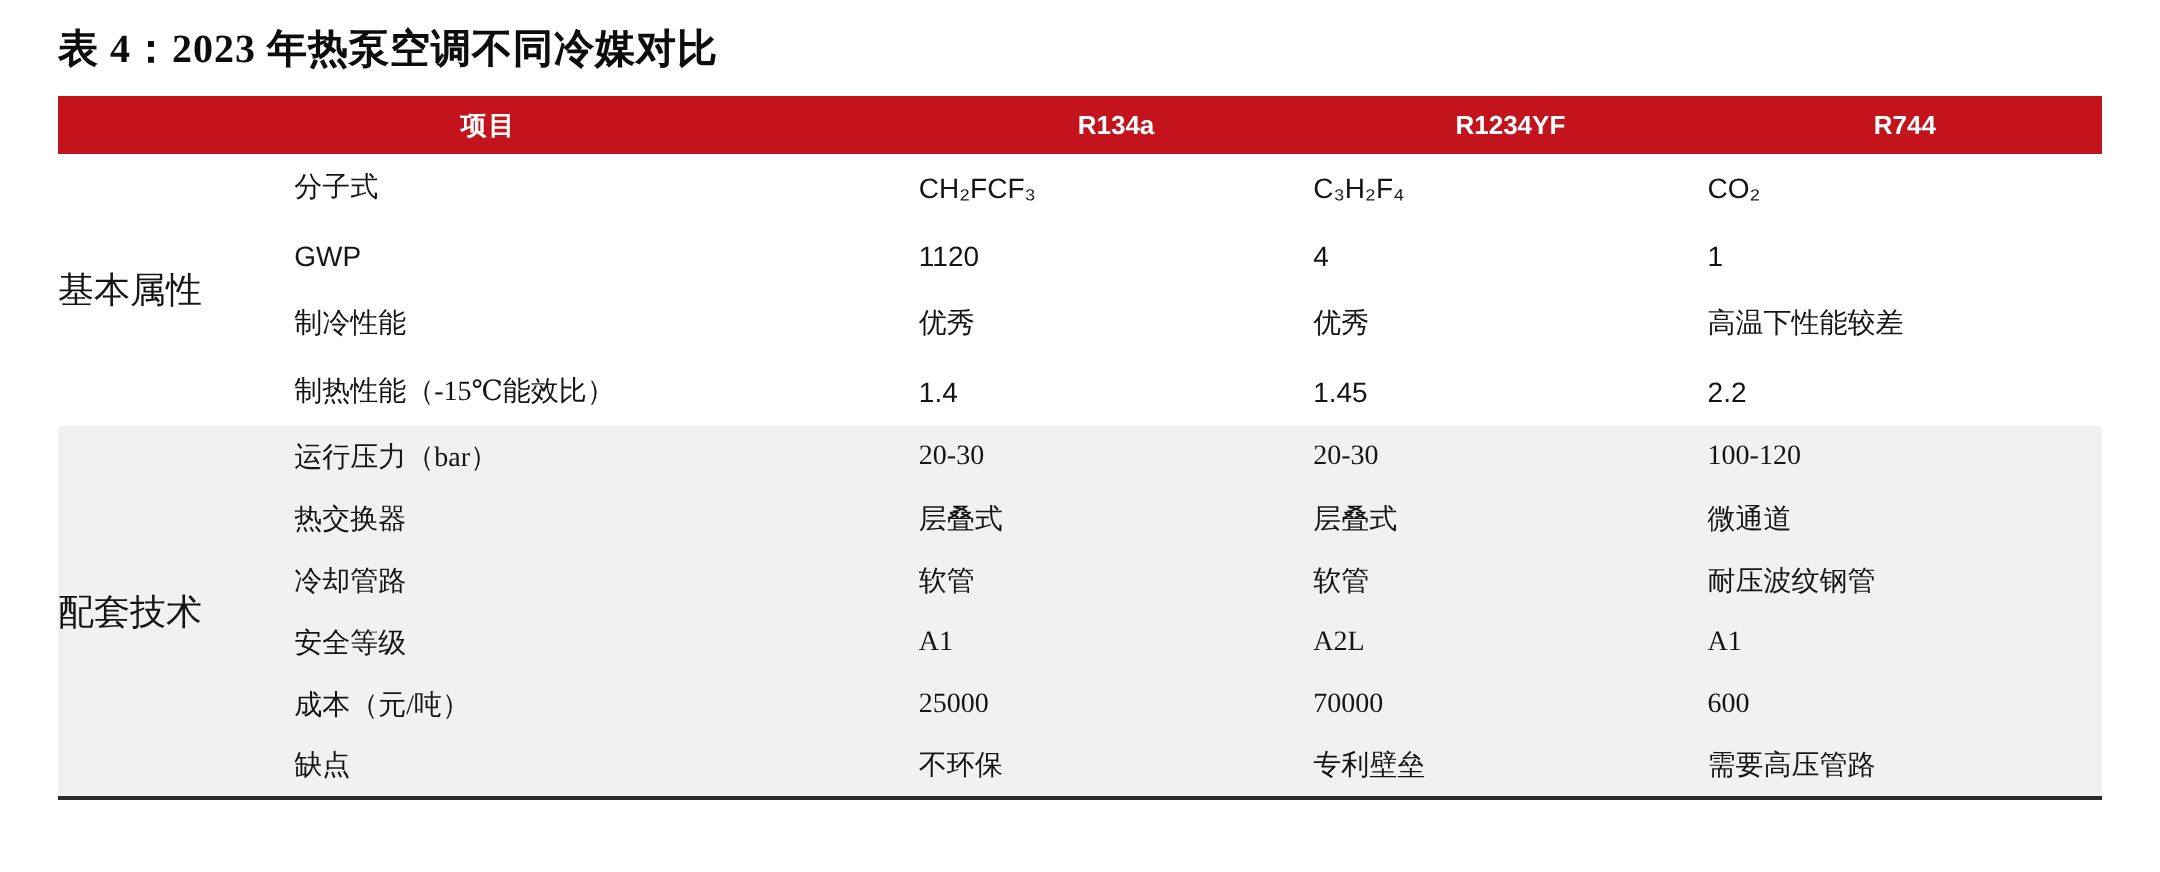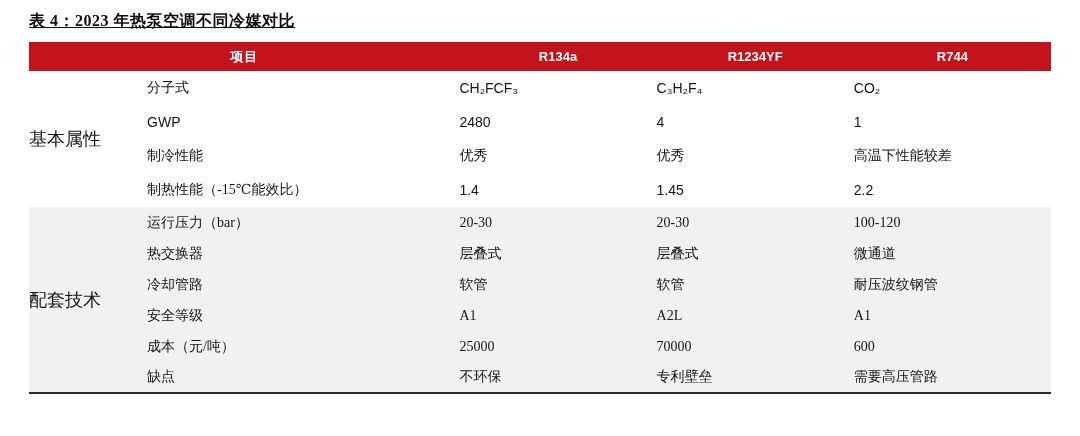--- a/index.html
+++ b/index.html
@@ -6,22 +6,22 @@
   html,body { background:#ffffff; }
   body {
     width:1080px; height:436px; overflow:hidden;
     font-family:"Liberation Sans","DejaVu Sans",sans-serif;
     color:#1a1a1a;
   }
   .page { padding:11px 28px 0 29px; }
 
   .title {
     font-family:"Liberation Serif","DejaVu Serif",serif;
-    font-weight:bold; font-size:16px; color:#0d0d0d;
-    letter-spacing:0.5px; margin-bottom:10px;text-decoration:underline;
+    font-weight:bold; font-size:20px; color:#0d0d0d;
+    letter-spacing:0.5px; margin-bottom:10px;
   }
 
   table.cmp {
     width:1022px; border-collapse:collapse; table-layout:fixed;
     border-bottom:2px solid var(--rule,#2b2b2b);
   }
   col.c-group { width:118px; }
   col.c-item  { width:312px; }
   col.c-val   { width:197px; }
 
@@ -76,21 +76,21 @@
     <tbody class="g1">
       <tr>
         <td class="group cn" rowspan="4">基本属性</td>
         <td class="cn">分子式</td>
         <td class="sans">CH₂FCF₃</td>
         <td class="sans">C₃H₂F₄</td>
         <td class="sans">CO₂</td>
       </tr>
       <tr>
         <td class="sans">GWP</td>
-        <td class="sans">2480</td>
+        <td class="sans">1120</td>
         <td class="sans">4</td>
         <td class="sans">1</td>
       </tr>
       <tr>
         <td class="cn">制冷性能</td>
         <td class="cn">优秀</td>
         <td class="cn">优秀</td>
         <td class="cn">高温下性能较差</td>
       </tr>
       <tr>

